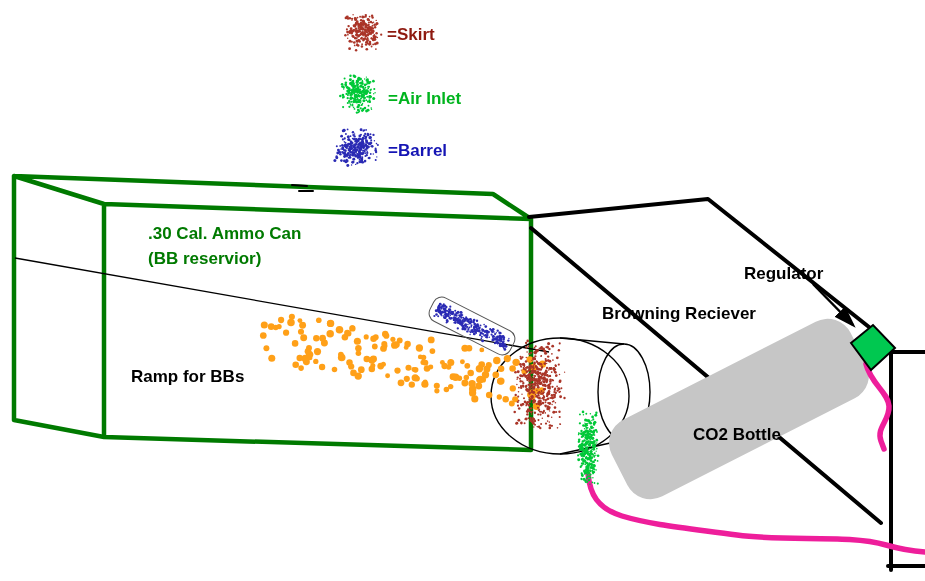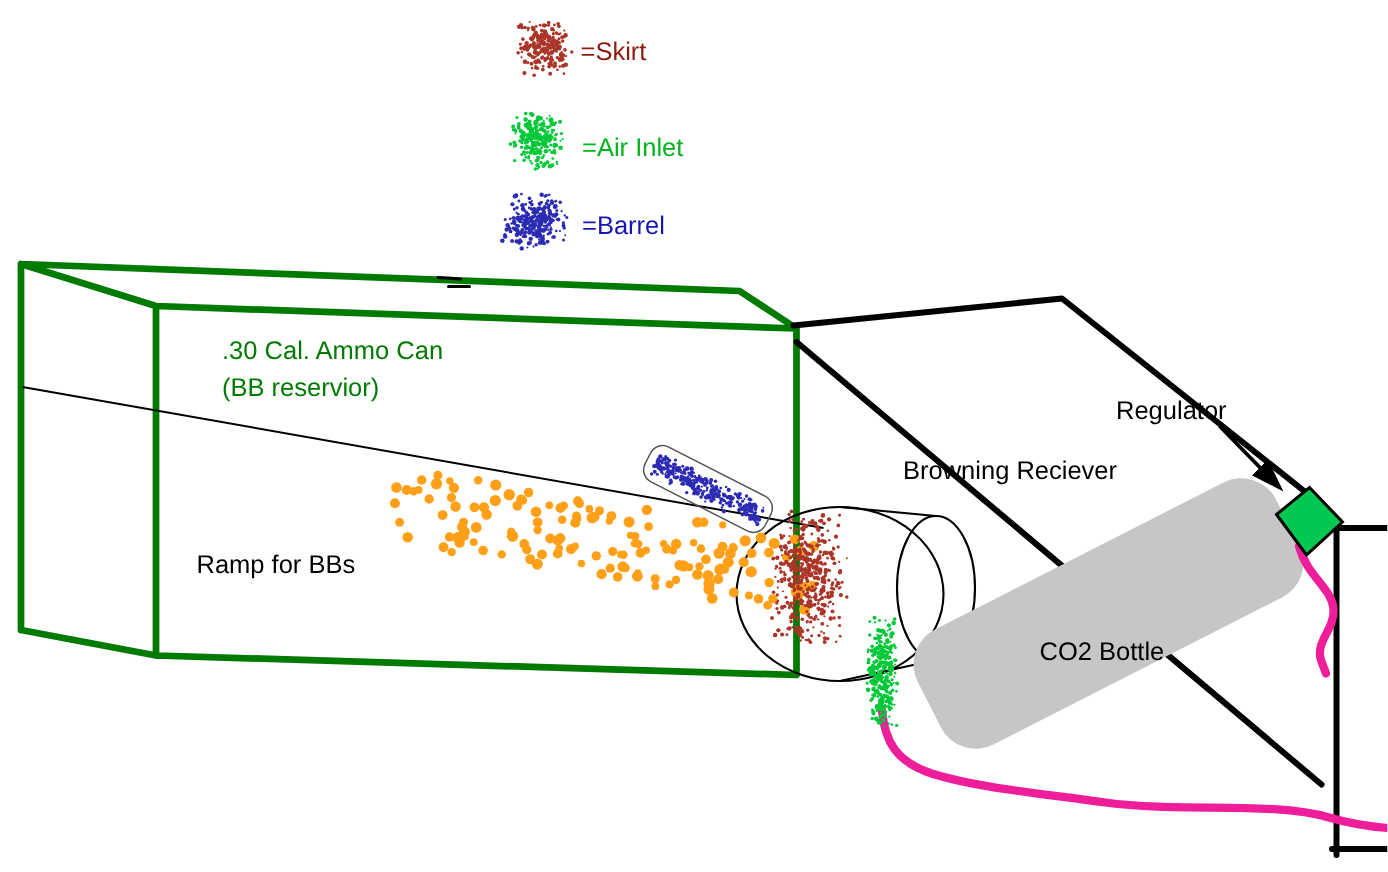--- a/index.html
+++ b/index.html
@@ -1,16 +1,16 @@
 <!DOCTYPE html>
 <html><head>
 <meta charset="utf-8">
 <style>
   html,body{margin:0;padding:0;background:#ffffff;}
-  #stage{position:relative;width:925px;height:581px;background:#ffffff;overflow:hidden;}
+  #stage{position:relative;width:925px;height:581px;background:#ffffff;overflow:hidden;font-weight:bold;}
   svg{display:block;}
   svg text{font-family:"Liberation Sans",sans-serif;font-size:17px;}
   .thick{fill:none;stroke-linecap:round;stroke-linejoin:round;}
 </style>
 </head>
 <body>
 
 <div id="stage">
 <svg id="diagram" width="925" height="581" viewBox="0 0 925 581">
   <defs>

